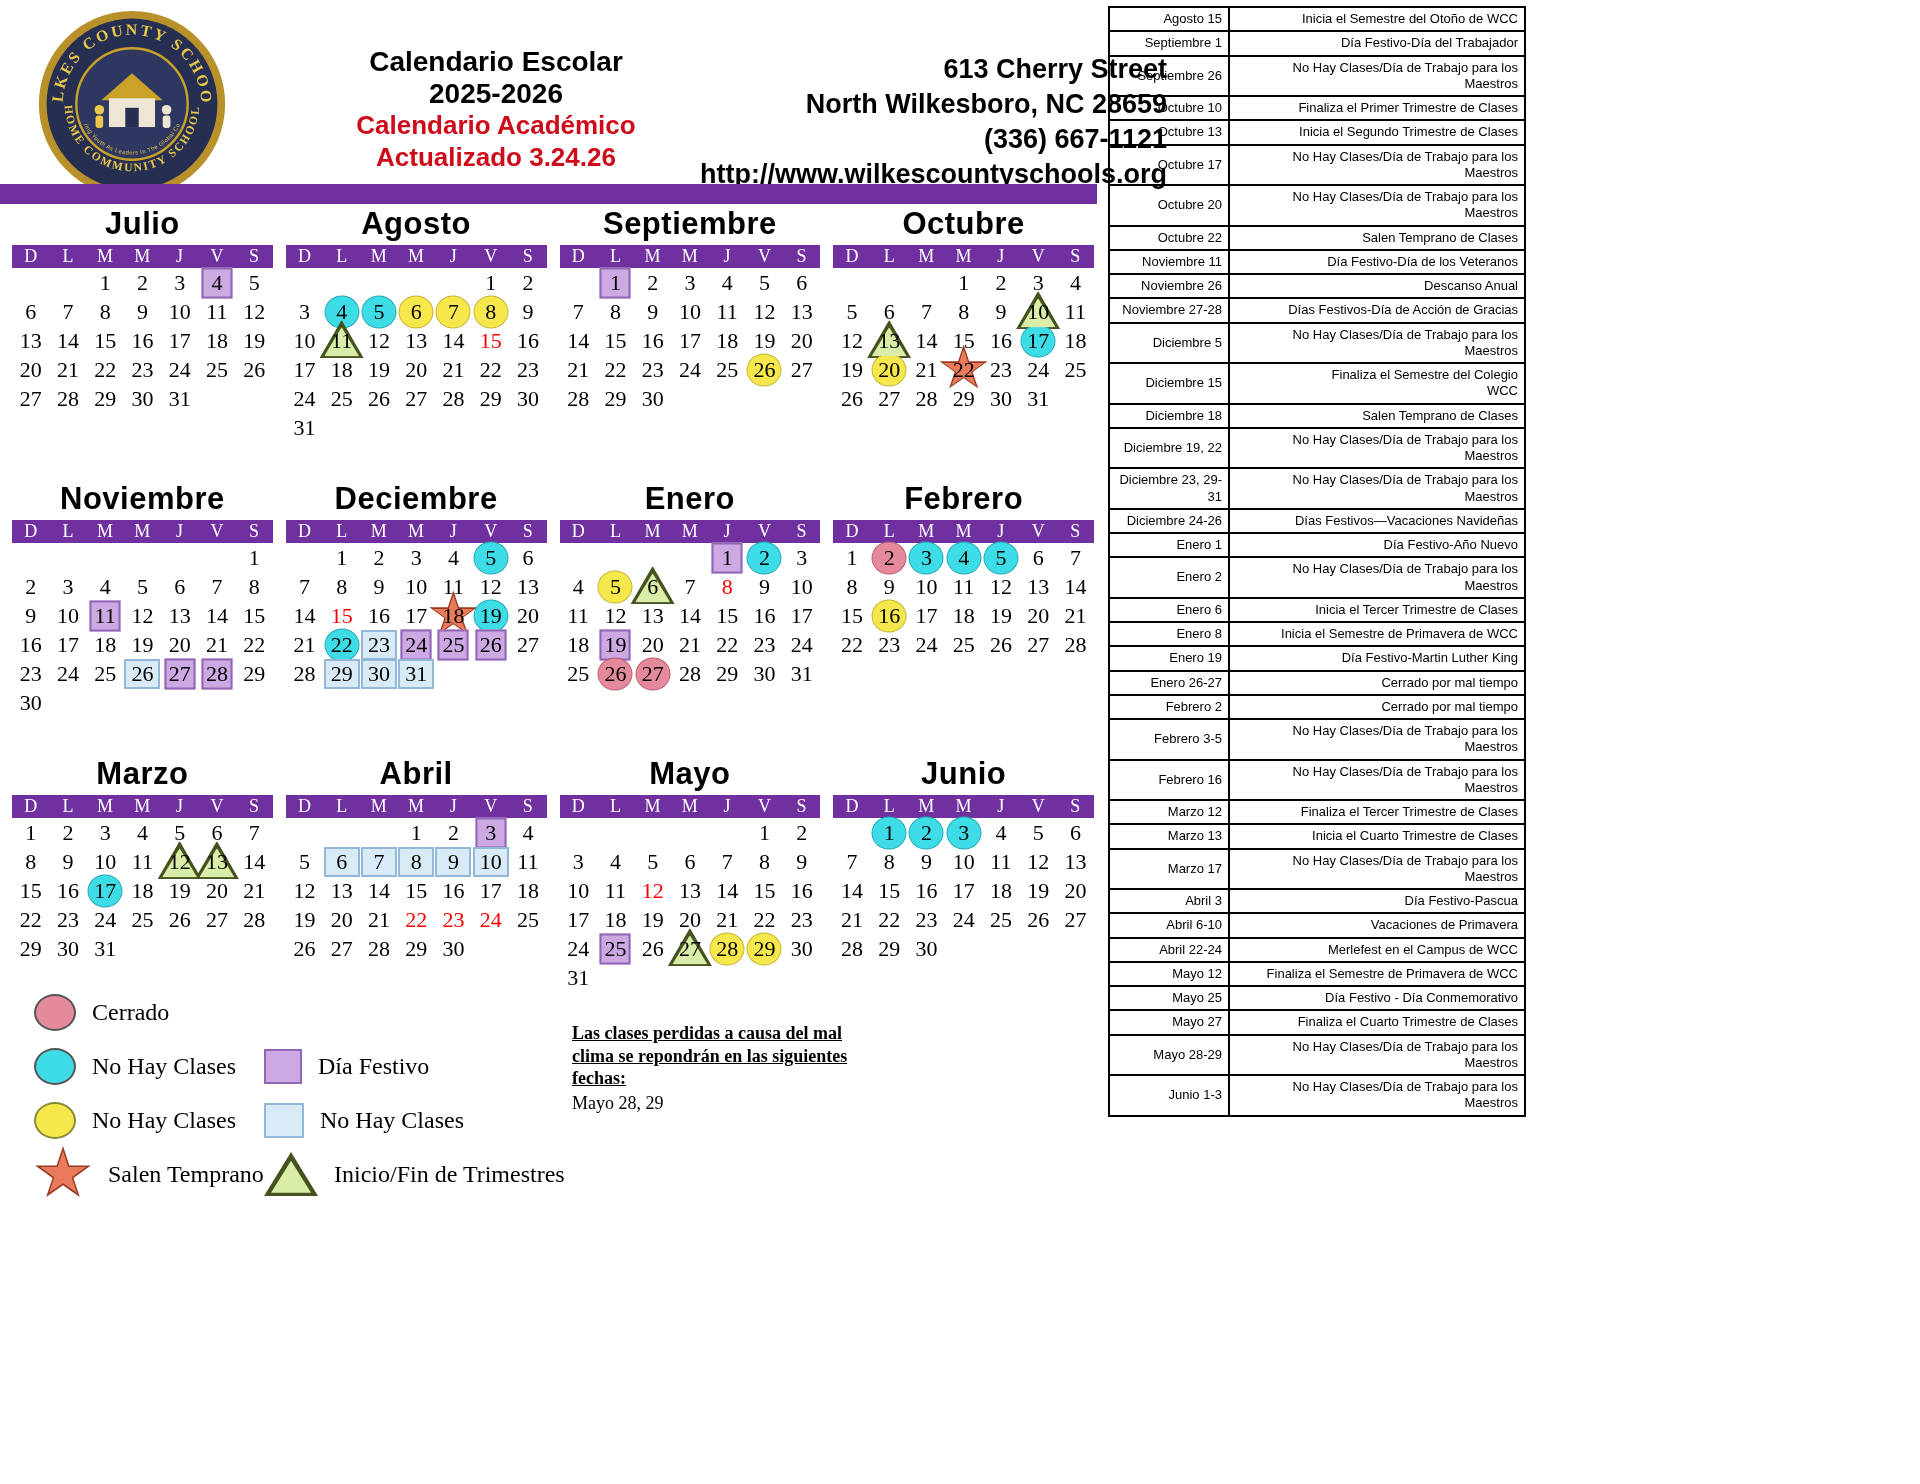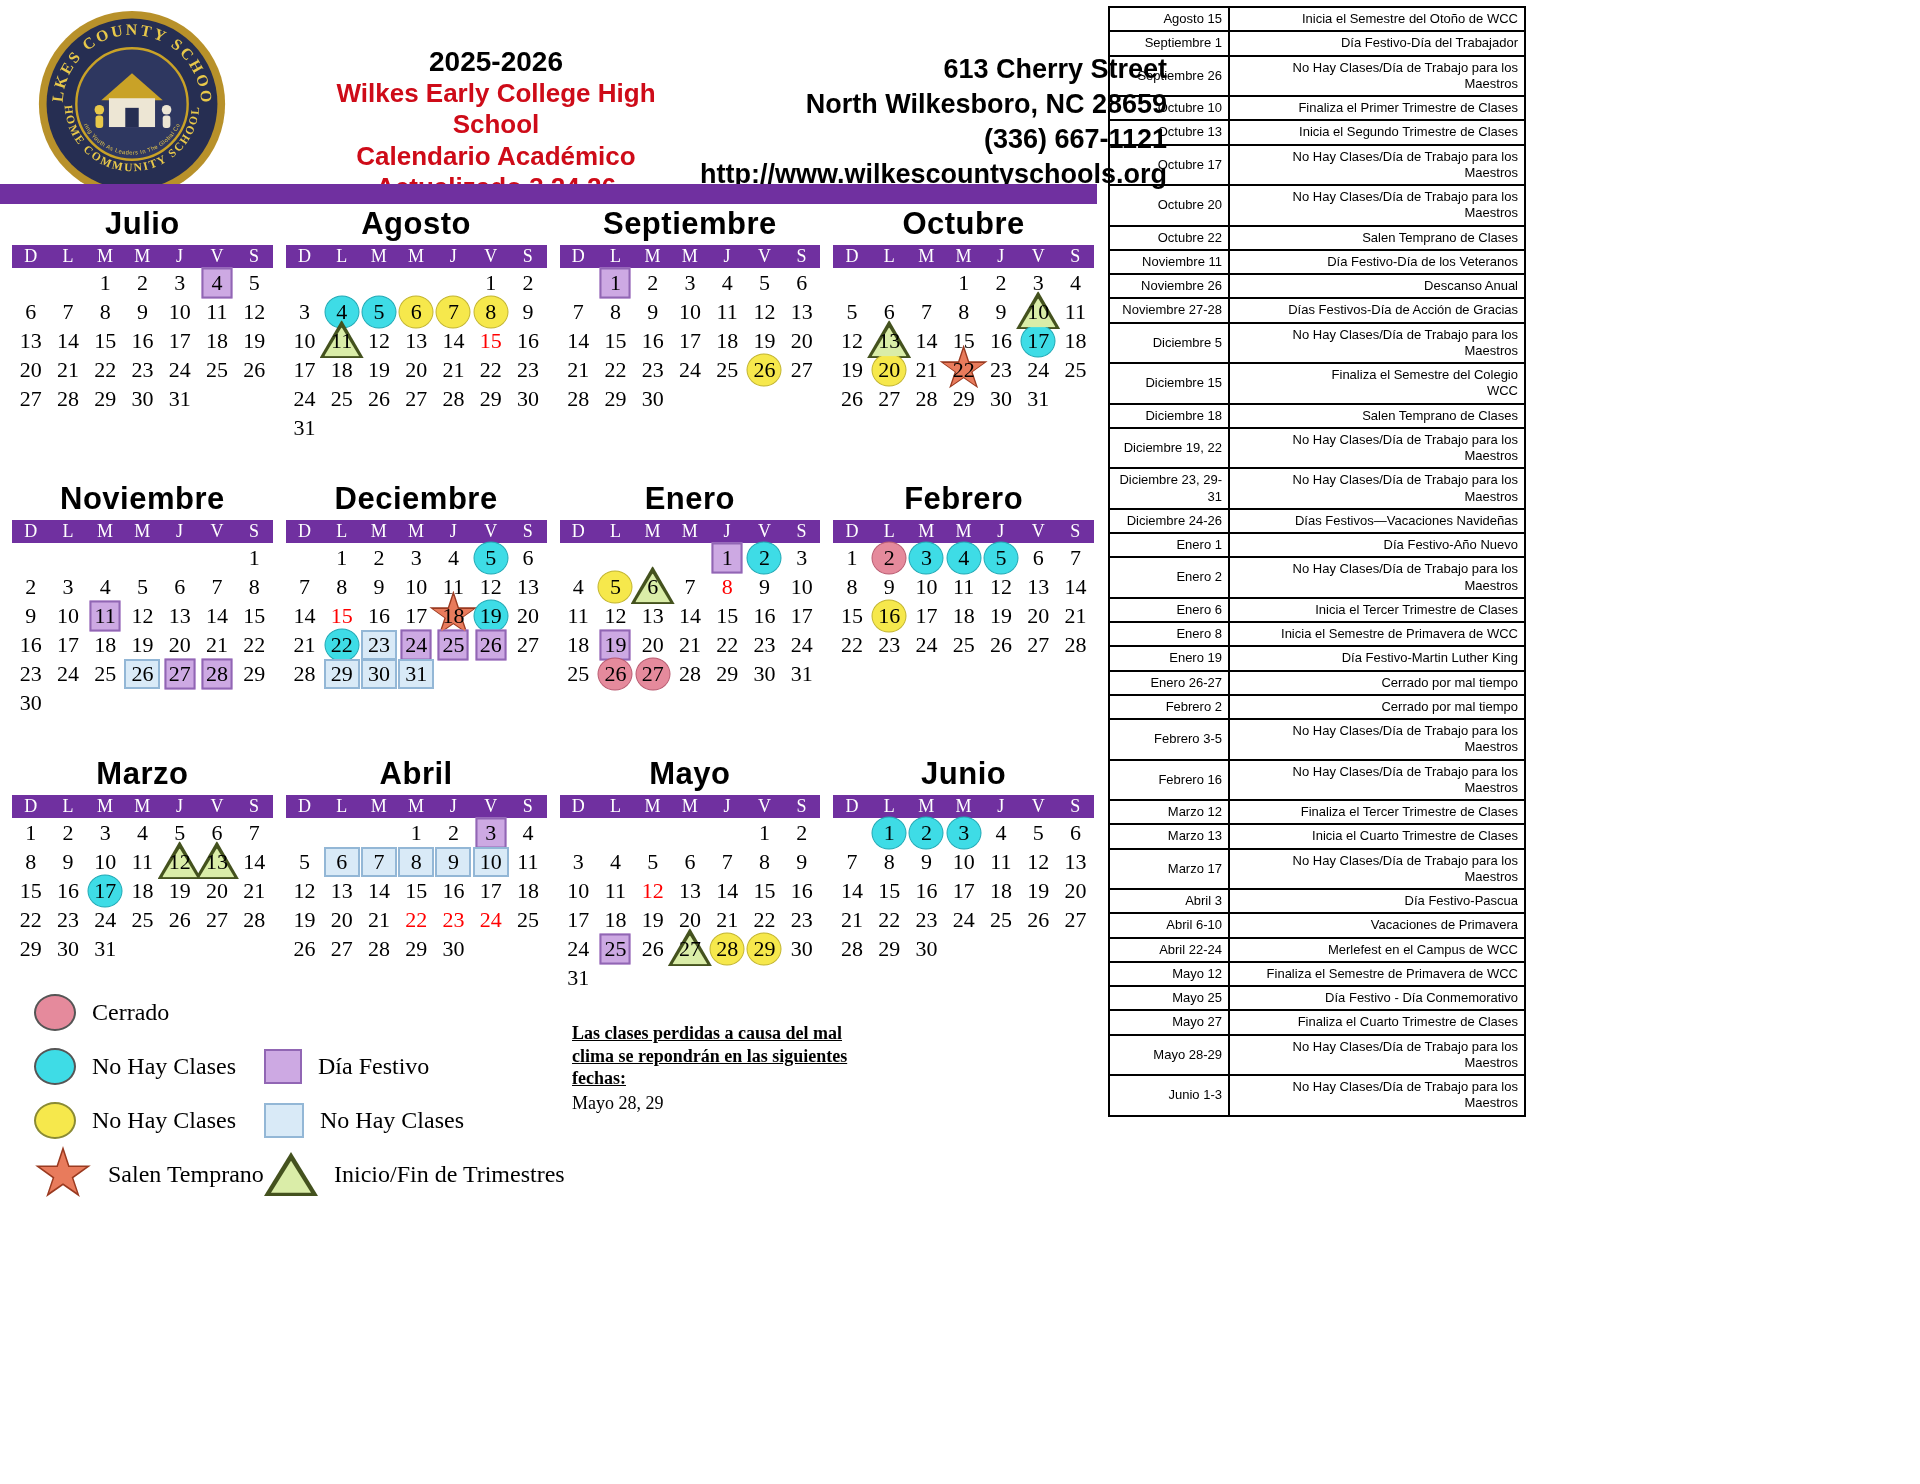--- a/index.html
+++ b/index.html
@@ -114,22 +114,22 @@
         <circle cx="136" cy="106" r="5" fill="#EDE6D4"></circle>
         <rect x="132" y="112" width="8" height="13" rx="3" fill="#EDE6D4"></rect>
       </g>
       <text fill="#E8C84A" font-size="6" letter-spacing=".5" font-family="Liberation Sans, sans-serif">
         <textPath href="#arcMotto" startOffset="50%" text-anchor="middle">Empowering Youth As Leaders In The Global Community</textPath>
       </text>
     </svg>
   </div>
 
   <div class="title-block">
+    <div class="title-black">Calendario Escolar</div>
     <div class="title-black">2025-2026</div>
-    <div class="title-red">Wilkes Early College High School</div>
     <div class="title-red">Calendario Académico</div>
     <div class="title-red">Actualizado 3.24.26</div>
   </div>
 
   <div class="address-block">
     <div>613 Cherry Street</div>
     <div>North Wilkesboro, NC 28659</div>
     <div>(336) 667-1121</div>
     <div>http://www.wilkescountyschools.org</div>
   </div>

